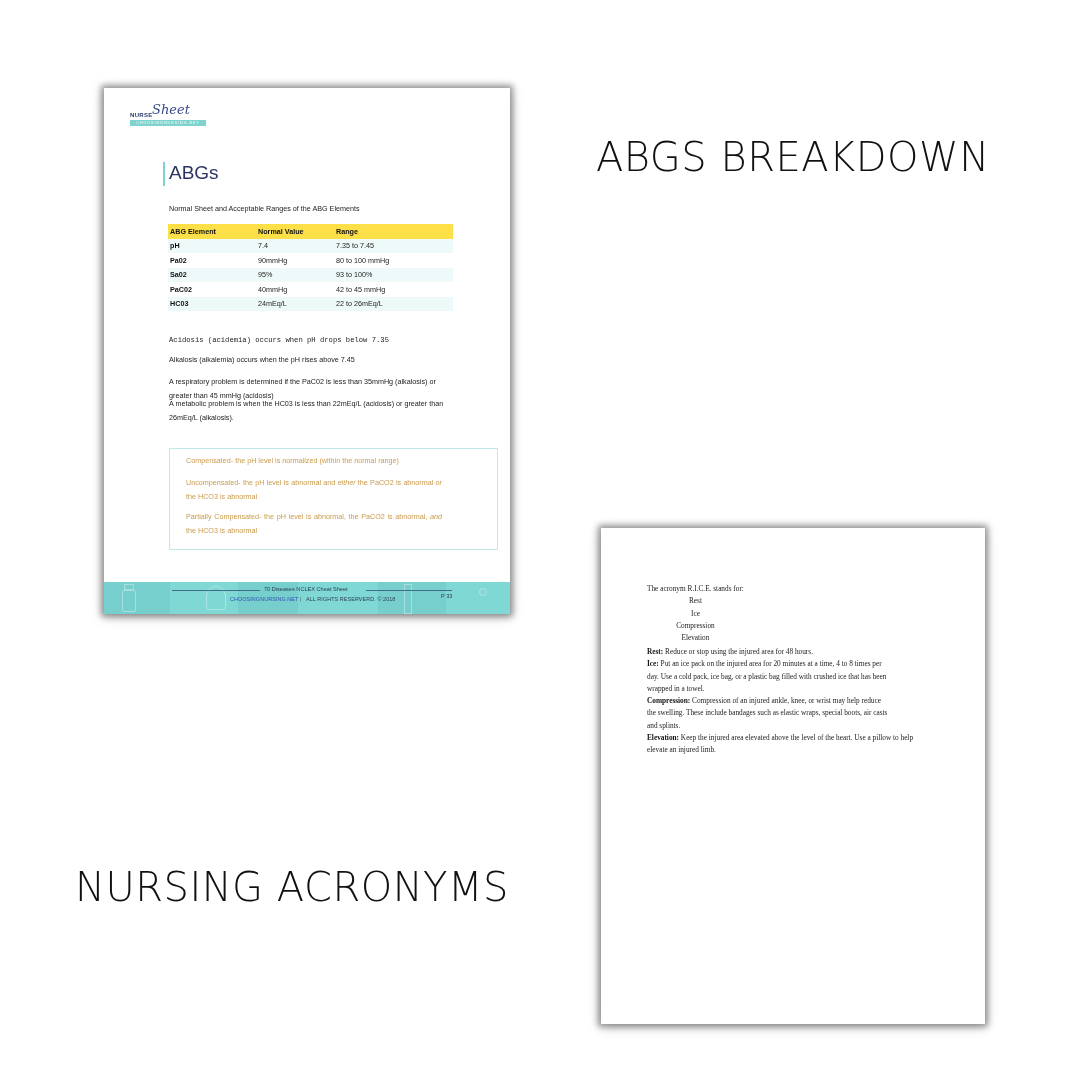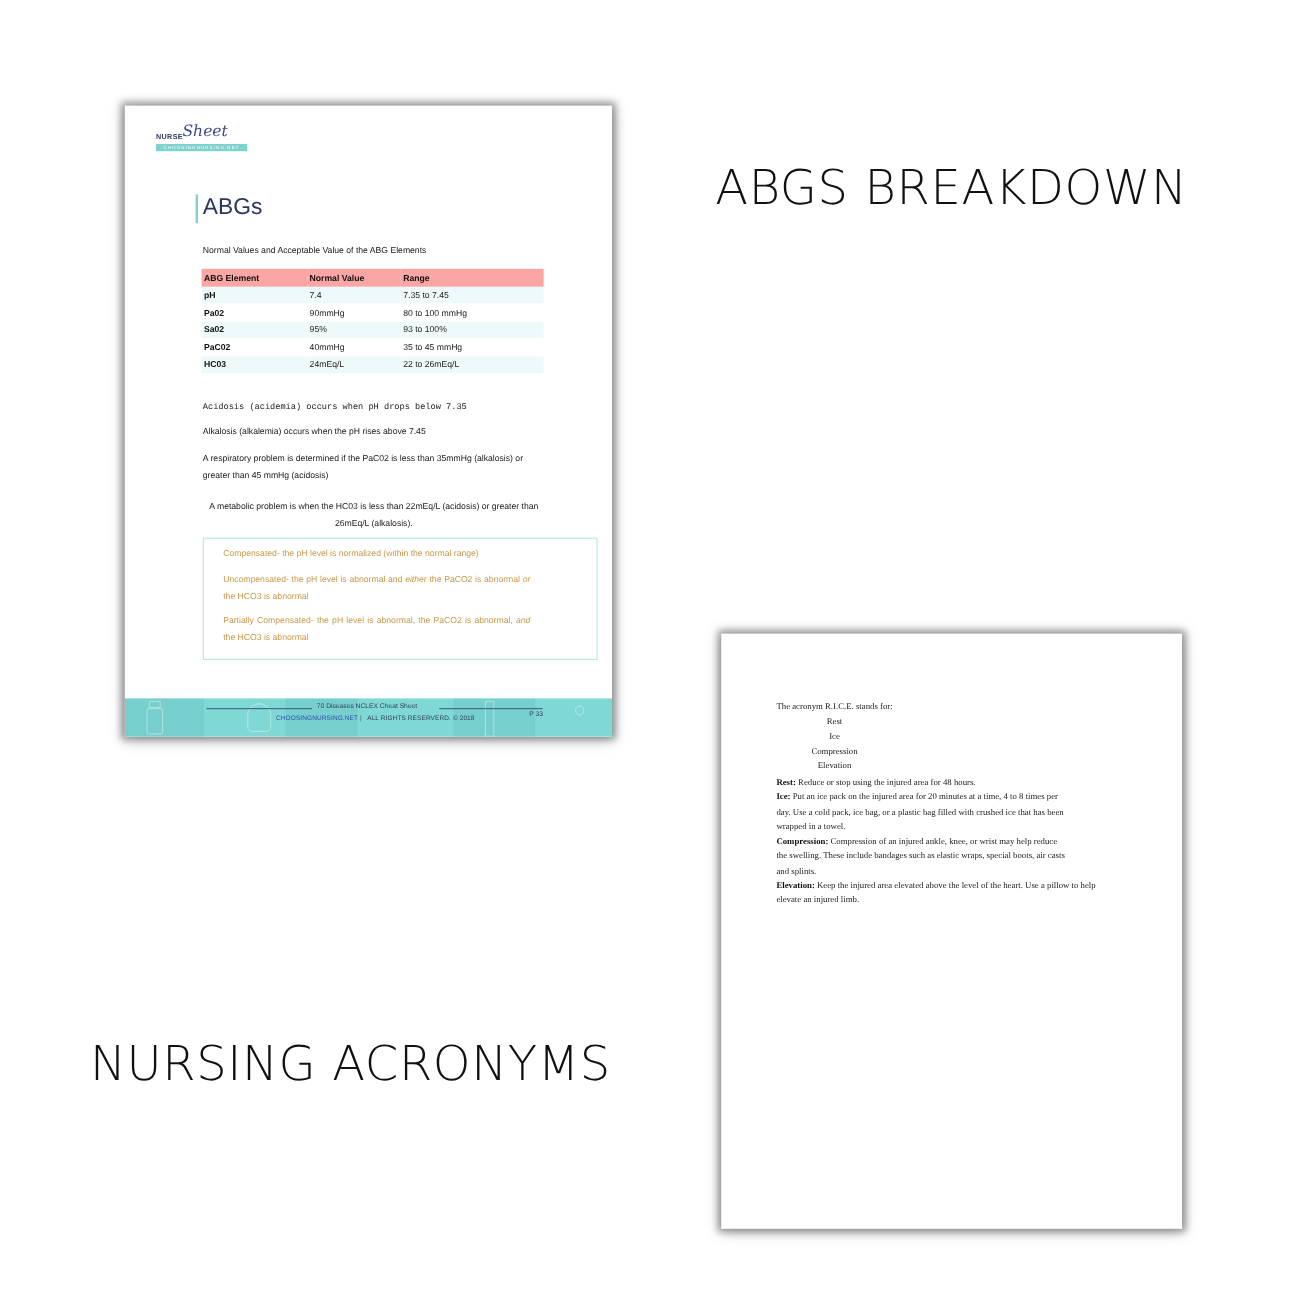--- a/index.html
+++ b/index.html
@@ -54,32 +54,32 @@
       position: absolute; left: 65px; top: 116px;
       font-family: "Liberation Sans", sans-serif; font-size: 7.2px; color: #222;
     }
 
     .abg-table {
       position: absolute; left: 64px; top: 136px; width: 285px;
       border-collapse: collapse;
       font-family: "Liberation Sans", sans-serif; font-size: 7.2px; color: #222;
     }
     .abg-table th, .abg-table td { height: 14.5px; padding: 0 2px; text-align: left; vertical-align: middle; }
-    .abg-table th { background: #fca5a5; font-weight: bold; color: #111; }
+    .abg-table th { background: #fde047; font-weight: bold; color: #111; }
     .abg-table tr:nth-child(odd) td { background: #eefafa; }
     .abg-table tr:nth-child(even) td { background: #ffffff; }
     .abg-table td.el { font-weight: bold; color: #111; }
     .col1 { width: 88px; } .col2 { width: 78px; }
 
     .para {
       position: absolute; left: 65px; width: 285px;
       font-family: "Liberation Sans", sans-serif; font-size: 7.2px; color: #222;
       line-height: 14px;
     }
-    .p1 { top: 245px; font-family: Liberation Mono, monospace; } .p2 { top: 265px; } .p3 { top: 287px; } .p4 { top: 327px; text-align: center; }
+    .p1 { top: 245px; font-family: Liberation Mono, monospace; } .p2 { top: 265px; } .p3 { top: 287px; } .p4 { top: 309px; }
 
     .comp-box {
       position: absolute; left: 65px; top: 360px; width: 329px; height: 102px;
       border: 1px solid #bfe9e6;
     }
     .comp-line {
       position: absolute; left: 16px; width: 256px;
       font-family: "Liberation Sans", sans-serif; font-size: 7.2px; color: #c99a4b;
       line-height: 14px; text-align: justify;
     }
@@ -152,21 +152,21 @@
 
 <div class="page1">
   <div class="logo">
     <span class="logo-nurse">NURSE</span>
     <span class="logo-chioma">Sheet</span>
     <div class="logo-band">CHOOSINGNURSING.NET</div>
   </div>
 
   <div class="heading-bar"></div>
   <div class="heading">ABGs</div>
-  <div class="subheading">Normal Values and Acceptable Value of the ABG Elements</div>
+  <div class="subheading">Normal Sheet and Acceptable Ranges of the ABG Elements</div>
 
   <table class="abg-table">
     <thead>
       <tr>
         <th class="col1">ABG Element</th>
         <th class="col2">Normal Value</th>
         <th>Range</th>
       </tr>
     </thead>
     <tbody>
@@ -181,21 +181,21 @@
         <td>80 to 100 mmHg</td>
       </tr>
       <tr>
         <td class="el">Sa02</td>
         <td>95%</td>
         <td>93 to 100%</td>
       </tr>
       <tr>
         <td class="el">PaC02</td>
         <td>40mmHg</td>
-        <td>35 to 45 mmHg</td>
+        <td>42 to 45 mmHg</td>
       </tr>
       <tr>
         <td class="el">HC03</td>
         <td>24mEq/L</td>
         <td>22 to 26mEq/L</td>
       </tr>
     </tbody>
   </table>
 
   <p class="para p1">Acidosis (acidemia) occurs when pH drops below 7.35</p>

